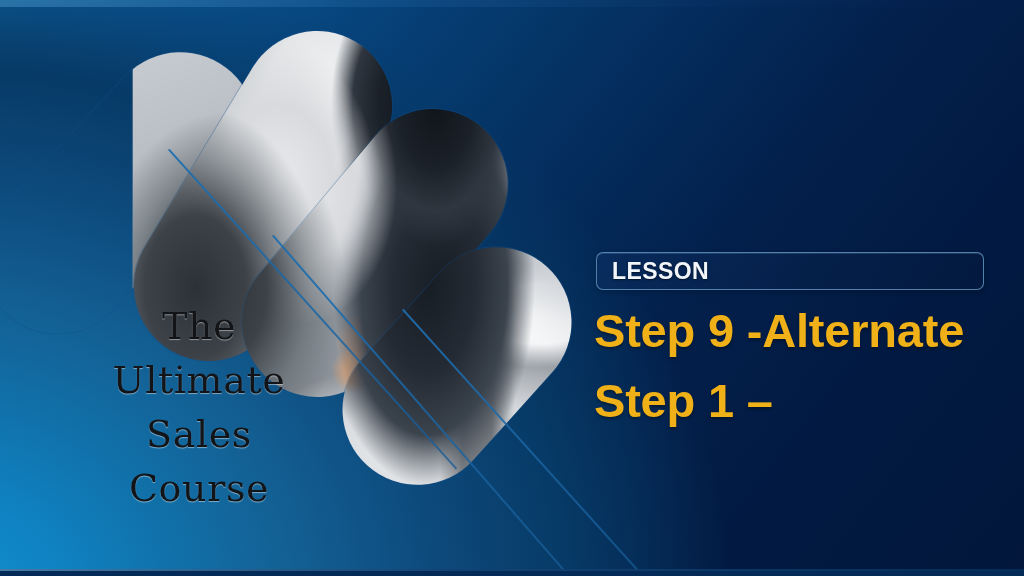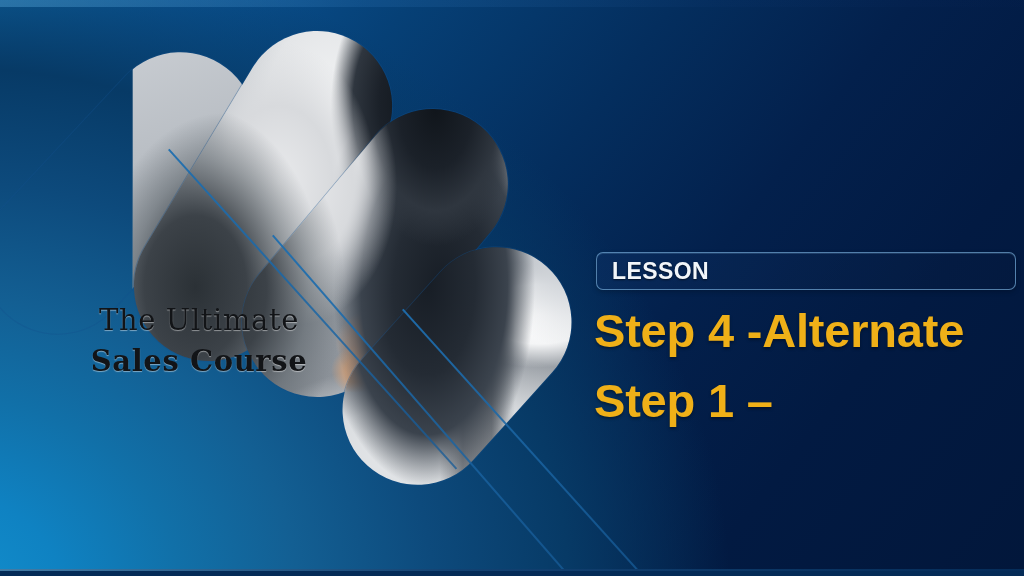--- a/index.html
+++ b/index.html
@@ -131,39 +131,39 @@
   .seam.s2{ left:272px; top:236px; width:2px; height:470px; transform:rotate(-41deg); }
   .seam.s3{ left:402px; top:310px; width:2px; height:360px; transform:rotate(-42deg); }
 
   
   .brand{
     position:absolute;
     left:74px; top:300px;
     width:250px;
     font-family:"DejaVu Serif", serif;
     color:#121417;
-    font-size:29px;
+    font-size:38px;
     line-height:1.42;
     letter-spacing:.6px;
     text-align:center;
     text-shadow:0 1px 1px rgba(255,255,255,.45);
     pointer-events:none;
   }
-  .brand .l2{ display:block;font-weight:bold; }
+  .brand .l2{ display:block; }
 
   
   .panel{
     position:absolute;
     left:588px; top:0; right:0; bottom:0;
   }
 
   .lesson-box{
     position:absolute;
     left:8px; top:252px;
-    width:420px; height:38px;
+    width:388px; height:38px;
     border:1px solid rgba(125,180,225,.65);
     border-radius:7px;
     background:linear-gradient(120deg, rgba(12,48,100,.55), rgba(8,34,76,.55) 55%, rgba(6,26,62,.55));
     box-shadow:0 1px 0 rgba(150,200,235,.18) inset, 0 2px 5px rgba(0,0,0,.22);
     display:flex; align-items:center;
   }
   .lesson-label{
     margin-left:15px;
     color:#f2f6fa;
     font-size:23px;
@@ -218,20 +218,20 @@
     <span class="l2">Sales Course</span>
   </div>
 
   <div class="panel">
 
     <div class="lesson-box">
       <span class="lesson-label">LESSON</span>
     </div>
 
     <div class="headline">
-      <span class="ln">Step 4 -Alternate</span>
+      <span class="ln">Step 9 -Alternate</span>
       <span class="ln">Step 1 –</span>
     </div>
 
   </div>
 
   <div class="bg-bottombar"></div>
 </div>
 
 </body></html>

